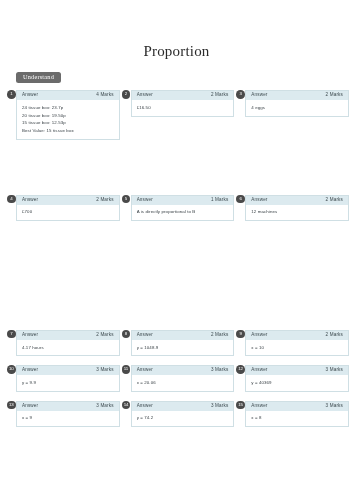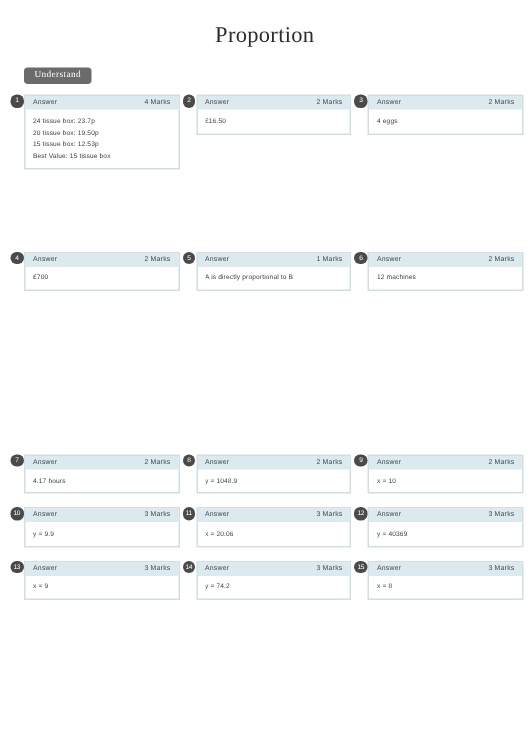--- a/index.html
+++ b/index.html
@@ -14,20 +14,21 @@
     overflow: hidden;
     position: relative;
   }
 
   .page {
     width: 353px;
     height: 356px;
     box-sizing: border-box;
     padding: 0;
     position: relative;
+    margin-top: 27px;
   }
 
   .page-title {
     text-align: center;
     font-family: "Liberation Serif", serif;
     font-size: 15px;
     font-weight: 400;
     color: #2b2b2b;
     letter-spacing: 0.2px;
     margin: 0;

